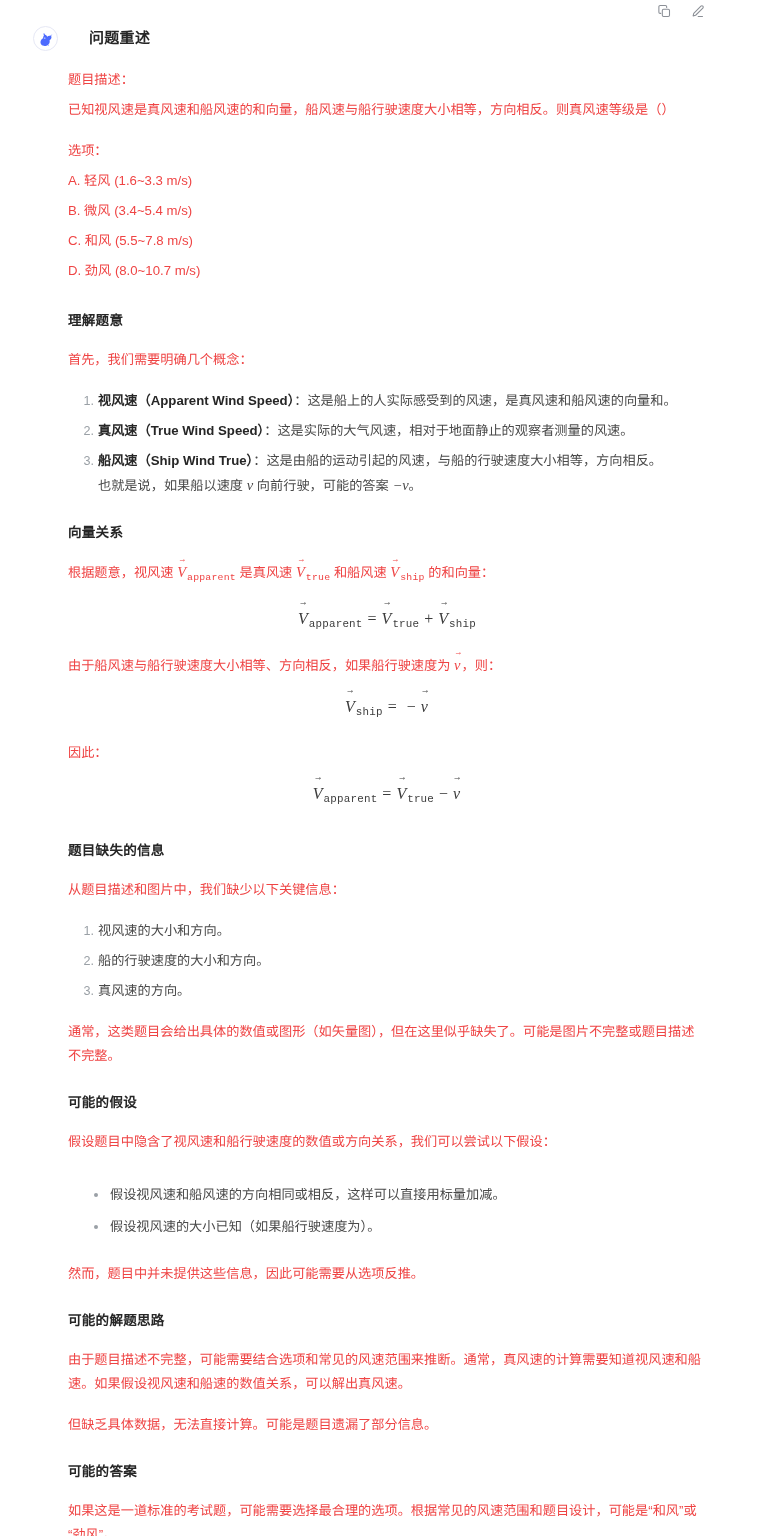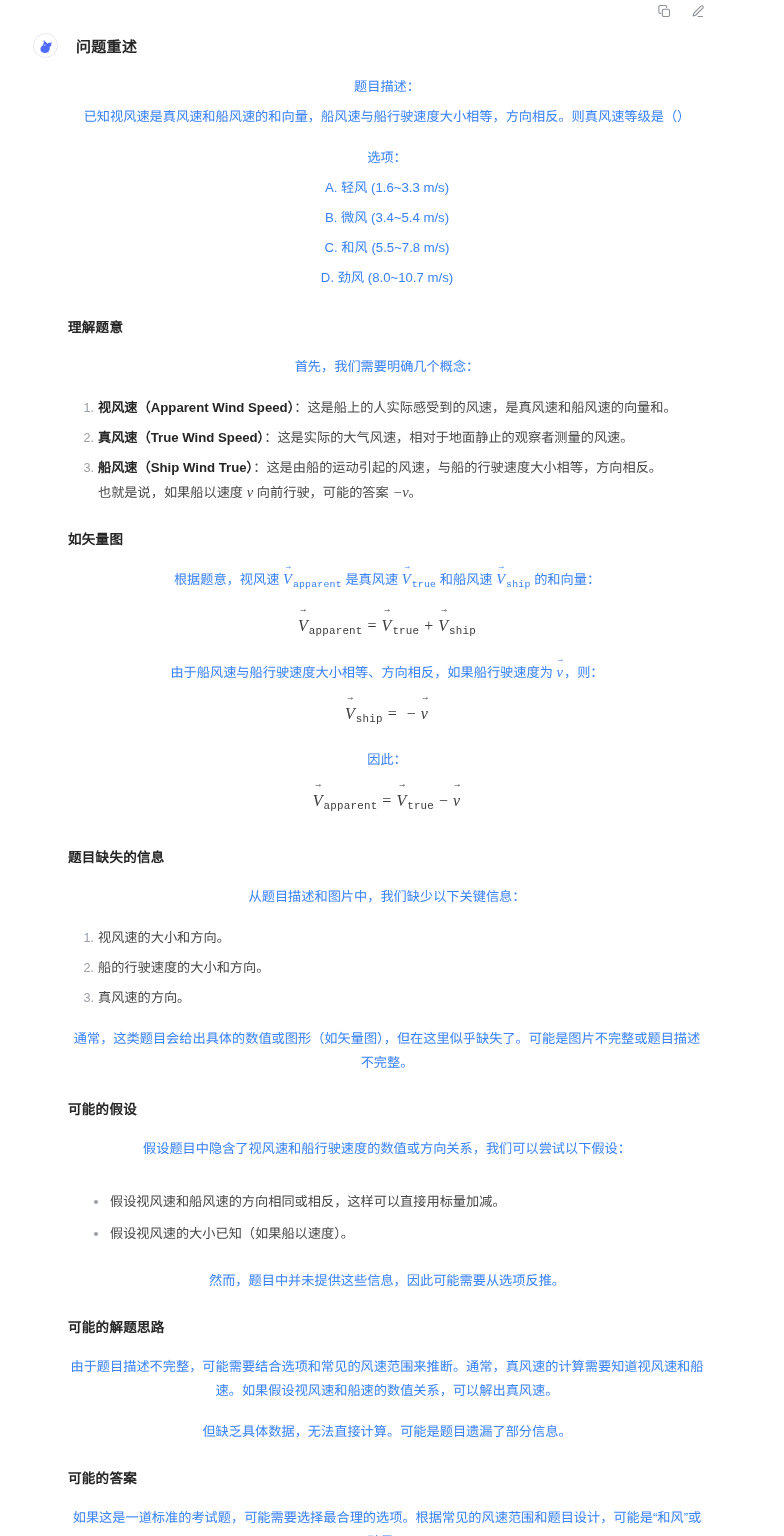--- a/index.html
+++ b/index.html
@@ -38,23 +38,22 @@
     align-items: center;
     justify-content: center;
     color: #8b8f96;
     cursor: pointer;
   }
   .icon-btn svg { display: block; }
 
   
   .msg-head {
     display: flex;
-    align-items: center;
-    gap: 18px;
-    padding: 33px 0 0 33px;
+    gap: 31px;
+    padding: 26px 0 0 33px;
   }
   .avatar {
     width: 25px;
     height: 25px;
     flex: 0 0 25px;
     border-radius: 50%;
     border: 1px solid #e6e8f5;
     background: #ffffff;
     display: flex;
     align-items: center;
@@ -70,22 +69,21 @@
   }
 
   
   .content {
     padding: 0 78px 0 68px;
   }
   .content p {
     margin: 0 0 6px 0;
     font-size: 13.2px;
     line-height: 24px;
-    color: #3b82f6;
-    text-align: center;
+    color: #ef4444;
   }
   .gap-sm { height: 11px; }
   .gap-md { height: 17px; }
   .gap-lg { height: 20px; }
 
   h3.section {
     font-size: 13.6px;
     font-weight: bold;
     color: #262626;
     margin: 0 0 4px 0;
@@ -251,21 +249,21 @@
       </li>
       <li>
         <b>船风速（Ship Wind True）</b><span>：这是由船的运动引起的风速，与船的行驶速度大小相等，方向相反。</span>
         <br>
         <span>也就是说，如果船以速度 </span><i class="inline-math">v</i><span> 向前行驶，可能的答案 </span><i class="inline-math">−v</i><span>。</span>
       </li>
     </ol>
 
     <div class="gap-md"></div>
 
-    <h3 class="section">如矢量图</h3>
+    <h3 class="section">向量关系</h3>
     <div class="gap-sm"></div>
     <p class="para">
       <span>根据题意，视风速 </span><span class="inline-math"><span class="vec">V</span><sub class="rm">apparent</sub></span><span> 是真风速 </span><span class="inline-math"><span class="vec">V</span><sub class="rm">true</sub></span><span> 和船风速 </span><span class="inline-math"><span class="vec">V</span><sub class="rm">ship</sub></span><span> 的和向量：</span>
     </p>
 
     <div class="math-block">
       <span class="math"><span class="vec">V</span><sub class="rm">apparent</sub><span class="op">=</span><span class="vec">V</span><sub class="rm">true</sub><span class="op">+</span><span class="vec">V</span><sub class="rm">ship</sub></span>
     </div>
 
     <p class="para">
@@ -297,21 +295,21 @@
     <p class="para">通常，这类题目会给出具体的数值或图形（如矢量图），但在这里似乎缺失了。可能是图片不完整或题目描述不完整。</p>
 
     <div class="gap-md"></div>
 
     <h3 class="section">可能的假设</h3>
     <div class="gap-sm"></div>
     <p class="para">假设题目中隐含了视风速和船行驶速度的数值或方向关系，我们可以尝试以下假设：</p>
     <div class="gap-sm"></div>
     <ul class="dot-list">
       <li>假设视风速和船风速的方向相同或相反，这样可以直接用标量加减。</li>
-      <li>假设视风速的大小已知（如果船以速度）。</li>
+      <li>假设视风速的大小已知（如果船行驶速度为）。</li>
     </ul>
     <div class="gap-sm"></div>
     <p class="para">然而，题目中并未提供这些信息，因此可能需要从选项反推。</p>
 
     <div class="gap-md"></div>
 
     <h3 class="section">可能的解题思路</h3>
     <div class="gap-sm"></div>
     <p class="para">由于题目描述不完整，可能需要结合选项和常见的风速范围来推断。通常，真风速的计算需要知道视风速和船速。如果假设视风速和船速的数值关系，可以解出真风速。</p>
     <div class="gap-sm"></div>

